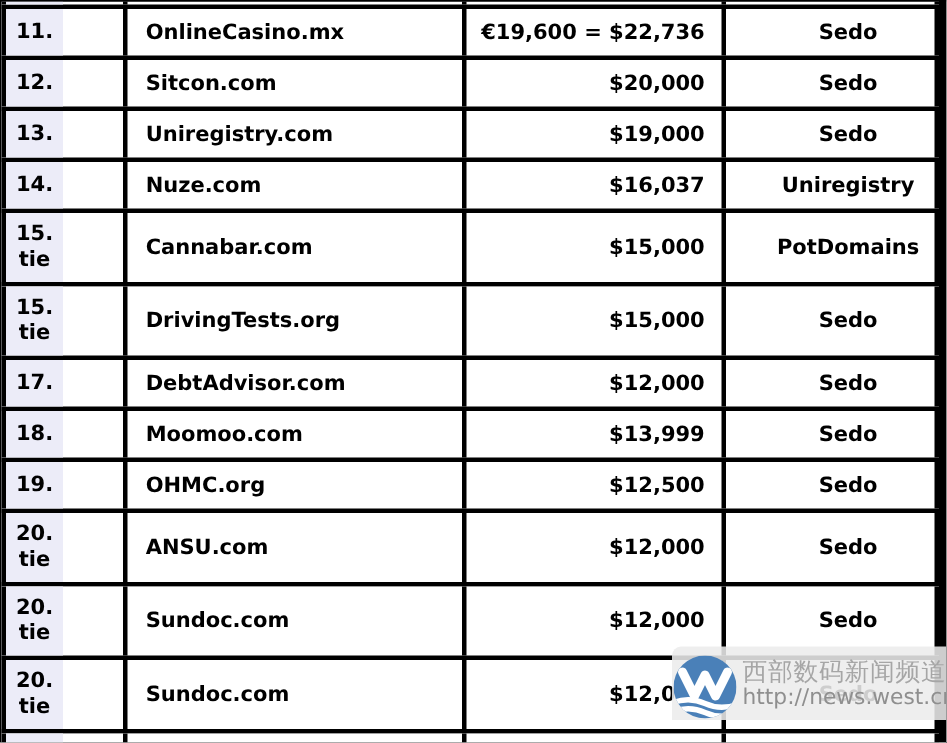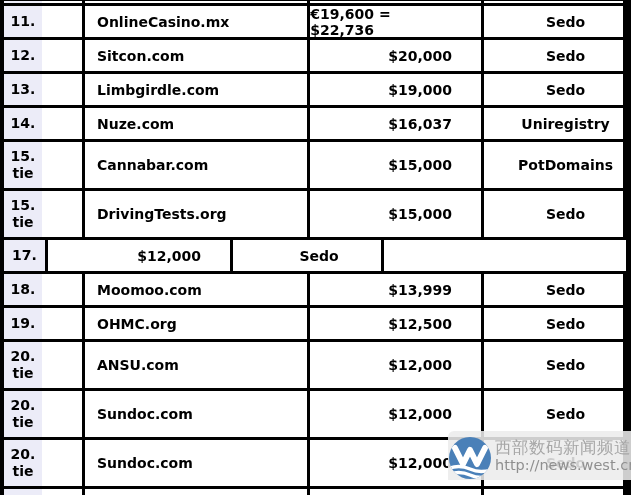--- a/index.html
+++ b/index.html
@@ -39,21 +39,21 @@
   }
   .cell.rank{
     width:44px;
     background:#ECECF8;
     flex-direction:column;
     justify-content:center;
     line-height:17px;
     text-align:left;
   }
   .cell.domain{width:242px;padding-left:12px;margin-left:40px;}
-  .cell.price{width:185px;justify-content:flex-end;padding-right:29px;}
+  .cell.price{width:185px;justify-content:flex-end;padding-right:11px;}
   .cell.venue{
     width:154px;
     border-right:3px solid #000;
     justify-content:center;
     padding-left:24px;
   }
   .rank-line{display:block;}
   .rank-line:empty{display:none;}
 
   .watermark{
@@ -121,21 +121,21 @@
     </div>
     <div class="cell domain">Sitcon.com</div>
     <div class="cell price">$20,000</div>
     <div class="cell venue">Sedo</div>
   </div>
       <div class="row">
     <div class="cell rank">
       <span class="rank-line">13.</span>
 
     </div>
-    <div class="cell domain">Limbgirdle.com</div>
+    <div class="cell domain">Uniregistry.com</div>
     <div class="cell price">$19,000</div>
     <div class="cell venue">Sedo</div>
   </div>
       <div class="row">
     <div class="cell rank">
       <span class="rank-line">14.</span>
 
     </div>
     <div class="cell domain">Nuze.com</div>
     <div class="cell price">$16,037</div>
@@ -157,20 +157,21 @@
     </div>
     <div class="cell domain">DrivingTests.org</div>
     <div class="cell price">$15,000</div>
     <div class="cell venue">Sedo</div>
   </div>
       <div class="row">
     <div class="cell rank">
       <span class="rank-line">17.</span>
 
     </div>
+    <div class="cell domain">DebtAdvisor.com</div>
     <div class="cell price">$12,000</div>
     <div class="cell venue">Sedo</div>
   </div>
       <div class="row">
     <div class="cell rank">
       <span class="rank-line">18.</span>
 
     </div>
     <div class="cell domain">Moomoo.com</div>
     <div class="cell price">$13,999</div>

